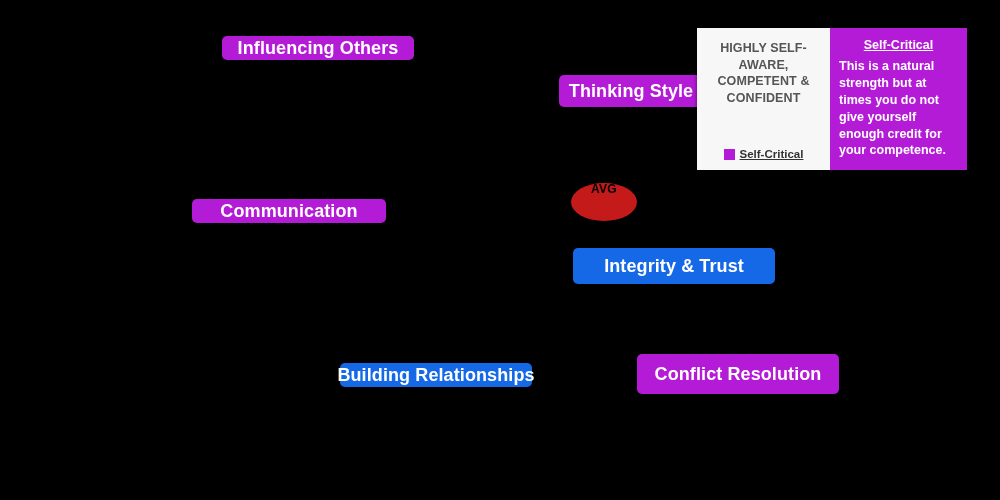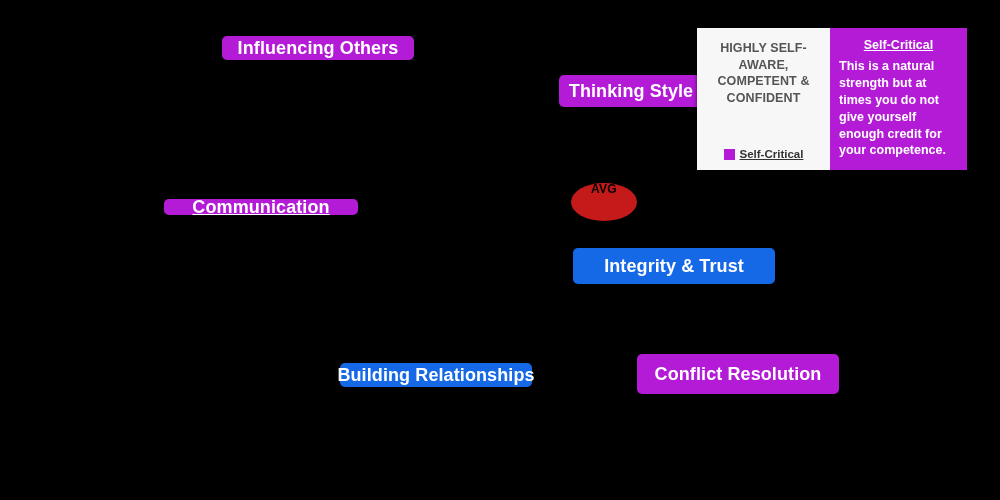--- a/index.html
+++ b/index.html
@@ -138,21 +138,21 @@
 
 <div id="stage">
 
   <div id="points-layer">
       <div class="pill purple" style="width: 192px; height: 24px; left: 222px; top: 36px;">
         <span>Influencing Others</span>
       </div>
       <div class="pill purple" style="width: 145px; height: 32px; left: 558.5px; top: 31px; margin-top: 44px;">
         <span>Thinking Style</span>
       </div>
-      <div class="pill purple" style="width: 194px; height: 16px; left: 164px; top: 199px; text-decoration: underline;">
+      <div class="pill purple" style="width: 194px; height: 24px; left: 192px; top: 199px;">
         <span>Communication</span>
       </div>
       <div class="avg-marker" style="width: 66px; height: 38px; left: 571px; top: 183px; background: rgb(196, 26, 26);">
         <span>AVG</span>
       </div>
       <div class="pill blue" style="width: 202px; height: 36px; left: 573px; top: 248px;">
         <span>Integrity &amp; Trust</span>
       </div>
       <div class="pill blue" style="width: 192px; height: 24px; left: 340px; top: 363px;">
         <span>Building Relationships</span>

